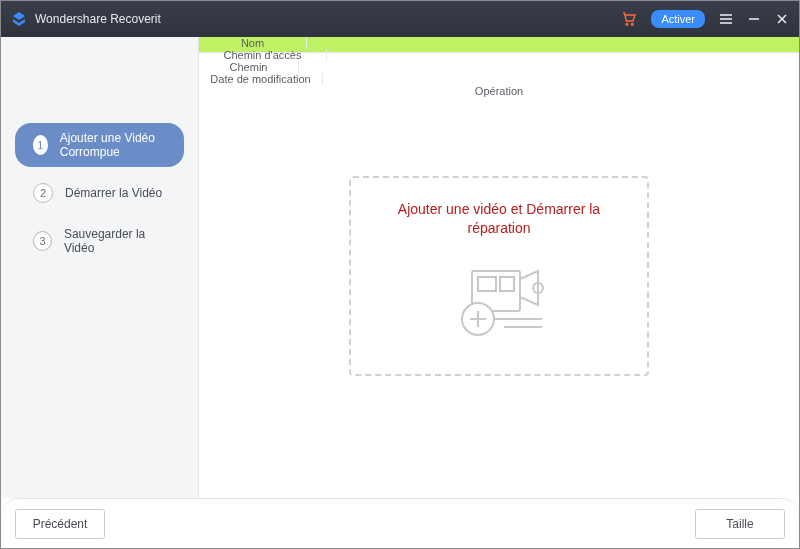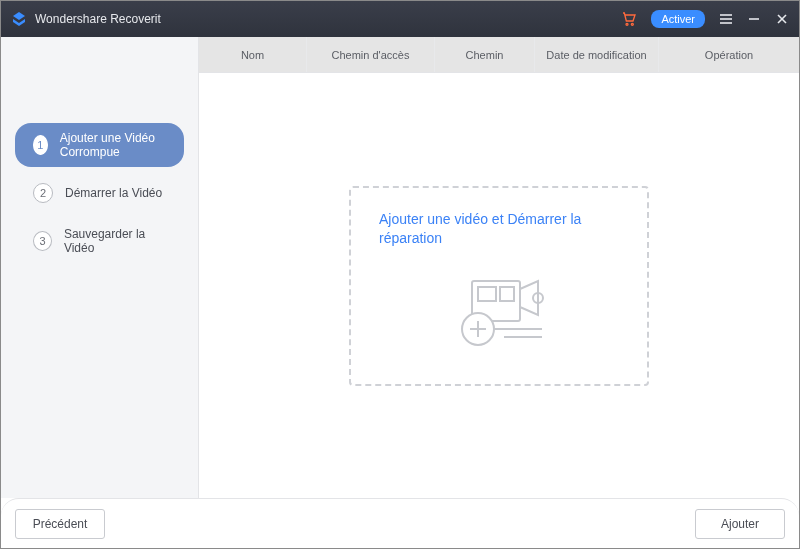--- a/index.html
+++ b/index.html
@@ -16,32 +16,32 @@
   .titlebar .hamburger svg, .titlebar .minimize svg, .titlebar .close svg { width: 14px; height: 14px; }
   
   .body { flex: 1 1 auto; display: flex; min-height: 0; }
   .sidebar { width: 198px; background: #f4f5f7; border-right: 1px solid #e3e4e7; padding-top: 78px; }
   .step { display: flex; align-items: center; padding: 8px 12px 8px 18px; margin: 8px 14px; border-radius: 16px; font-size: 12px; color: #4a4d55; cursor: pointer; }
   .step .num { width: 20px; height: 20px; border-radius: 50%; border: 1px solid #b8bbc1; display: flex; align-items: center; justify-content: center; font-size: 11px; margin-right: 12px; color: #6b6e76; background: #fff; }
   .step.active { background: #6a8cc7; color: #fff; }
   .step.active .num { background: #fff; border-color: #fff; color: #6a8cc7; }
   .main { flex: 1 1 auto; display: flex; flex-direction: column; background: #fff; }
   
-  .thead { height: 36px; display: flex; border-bottom: 1px solid #e3e4e7; background: #e5e5e5; }
+  .thead { height: 16px; display: flex; border-bottom: 1px solid #e3e4e7; background: #bef264; flex-direction: column; }
   .th { font-size: 11px; color: #5a5d64; display: flex; align-items: center; justify-content: center; border-right: 1px solid #e8e9eb; }
   .th:last-child { border-right: none; }
   .th.c1 { width: 108px; }
   .th.c2 { width: 128px; }
   .th.c3 { width: 100px; }
   .th.c4 { width: 124px; }
   .th.c5 { flex: 1; }
   
   .content { flex: 1; display: flex; align-items: center; justify-content: center; }
   .dropzone { width: 300px; height: 200px; border: 2px dashed #cfd1d6; border-radius: 4px; display: flex; flex-direction: column; align-items: center; justify-content: flex-start; padding-top: 22px; cursor: pointer; }
-  .dropzone .caption { font-size: 14px; color: #3b82f6; line-height: 1.4; max-width: 240px; }
+  .dropzone .caption { font-size: 14px; color: #b91c1c; text-align: center; line-height: 1.4; max-width: 240px; }
   .dropzone .illus { margin-top: 18px; }
   
   .footer { height: 50px; border-top: 1px solid #e3e4e7; display: flex; align-items: center; padding: 0 14px; background: #fff; border-radius: 18px; }
   .footer .spacer { flex: 1; }
   .btn { min-width: 90px; height: 30px; font-size: 12px; border-radius: 3px; cursor: pointer; display: inline-flex; align-items: center; justify-content: center; }
   .btn.secondary { background: #fff; border: 1px solid #c9cbd0; color: #4a4d55; }
   .btn.primary { background: #3a8dff; border: 1px solid #3a8dff; color: #fff; }
   .btn + .btn { margin-left: 10px; }
 </style>
 </head>
@@ -132,16 +132,16 @@
             </svg>
           </div>
         </div>
       </div>
     </div>
   </div>
 
   <div class="footer">
     <button class="btn secondary">Précédent</button>
     <span class="spacer"></span>
-    <button class="btn secondary">Ajouter</button>
+    <button class="btn secondary">Taille</button>
   </div>
 
 </div>
 
 </body></html>

